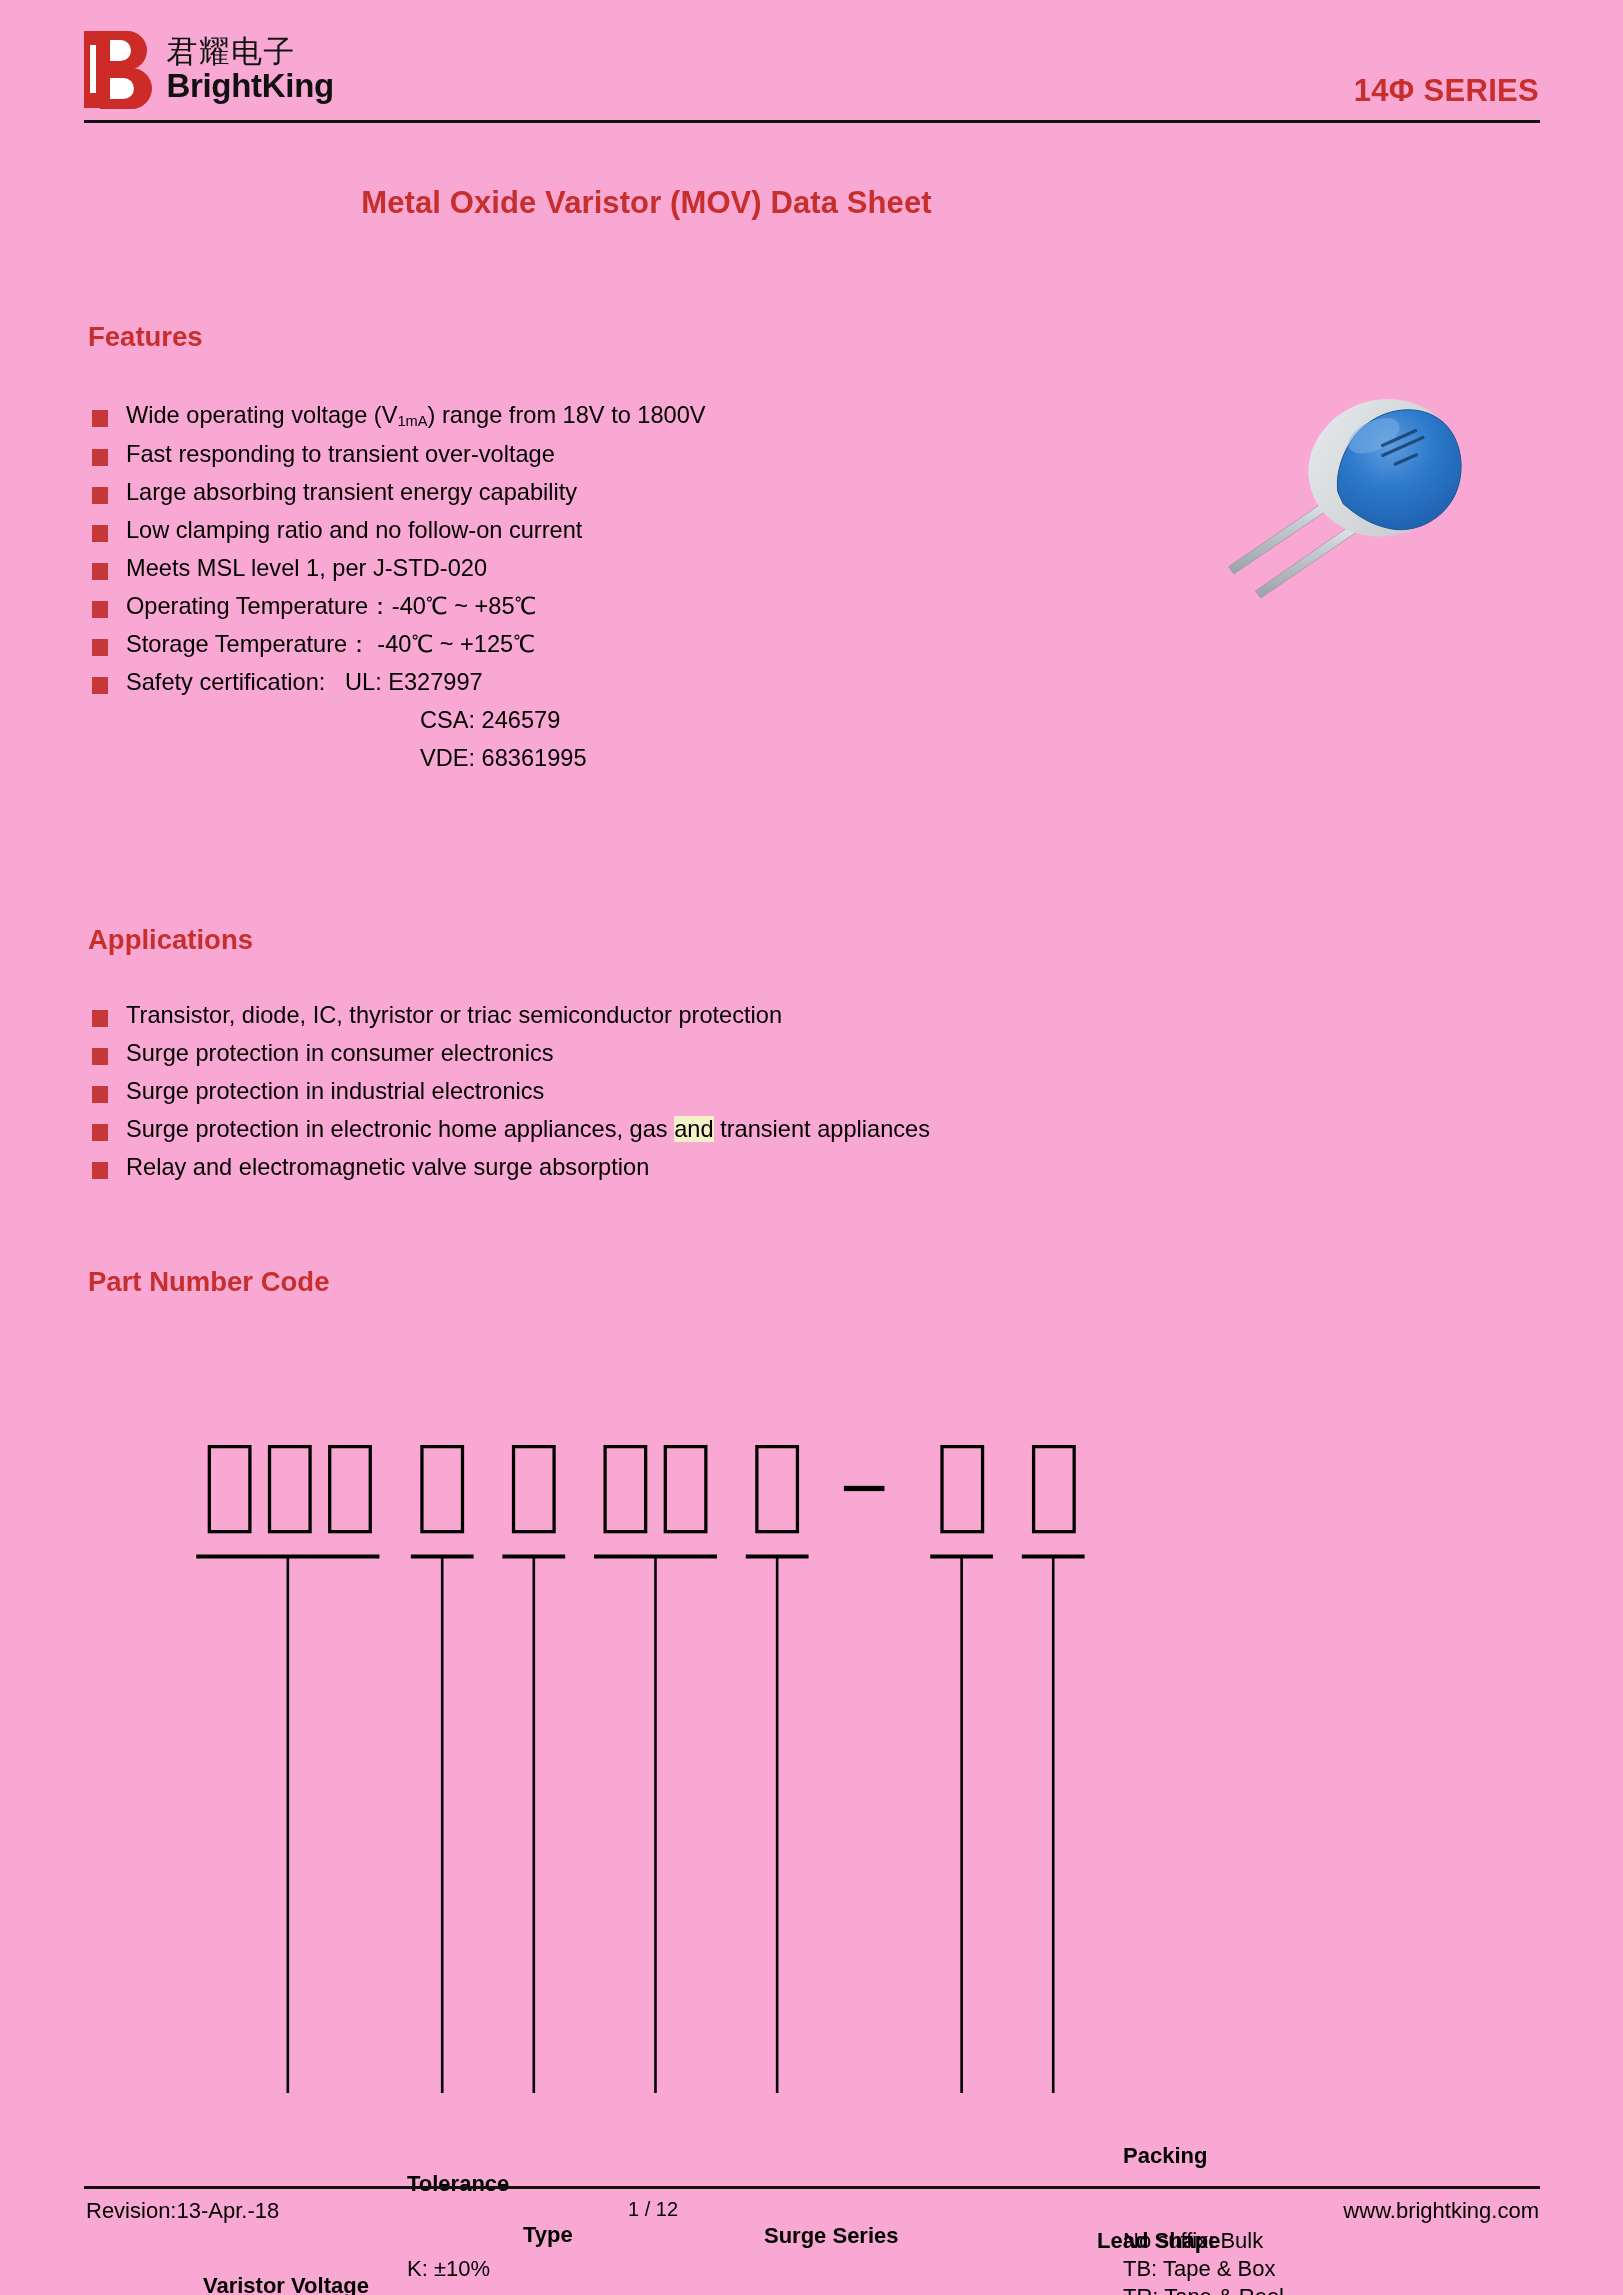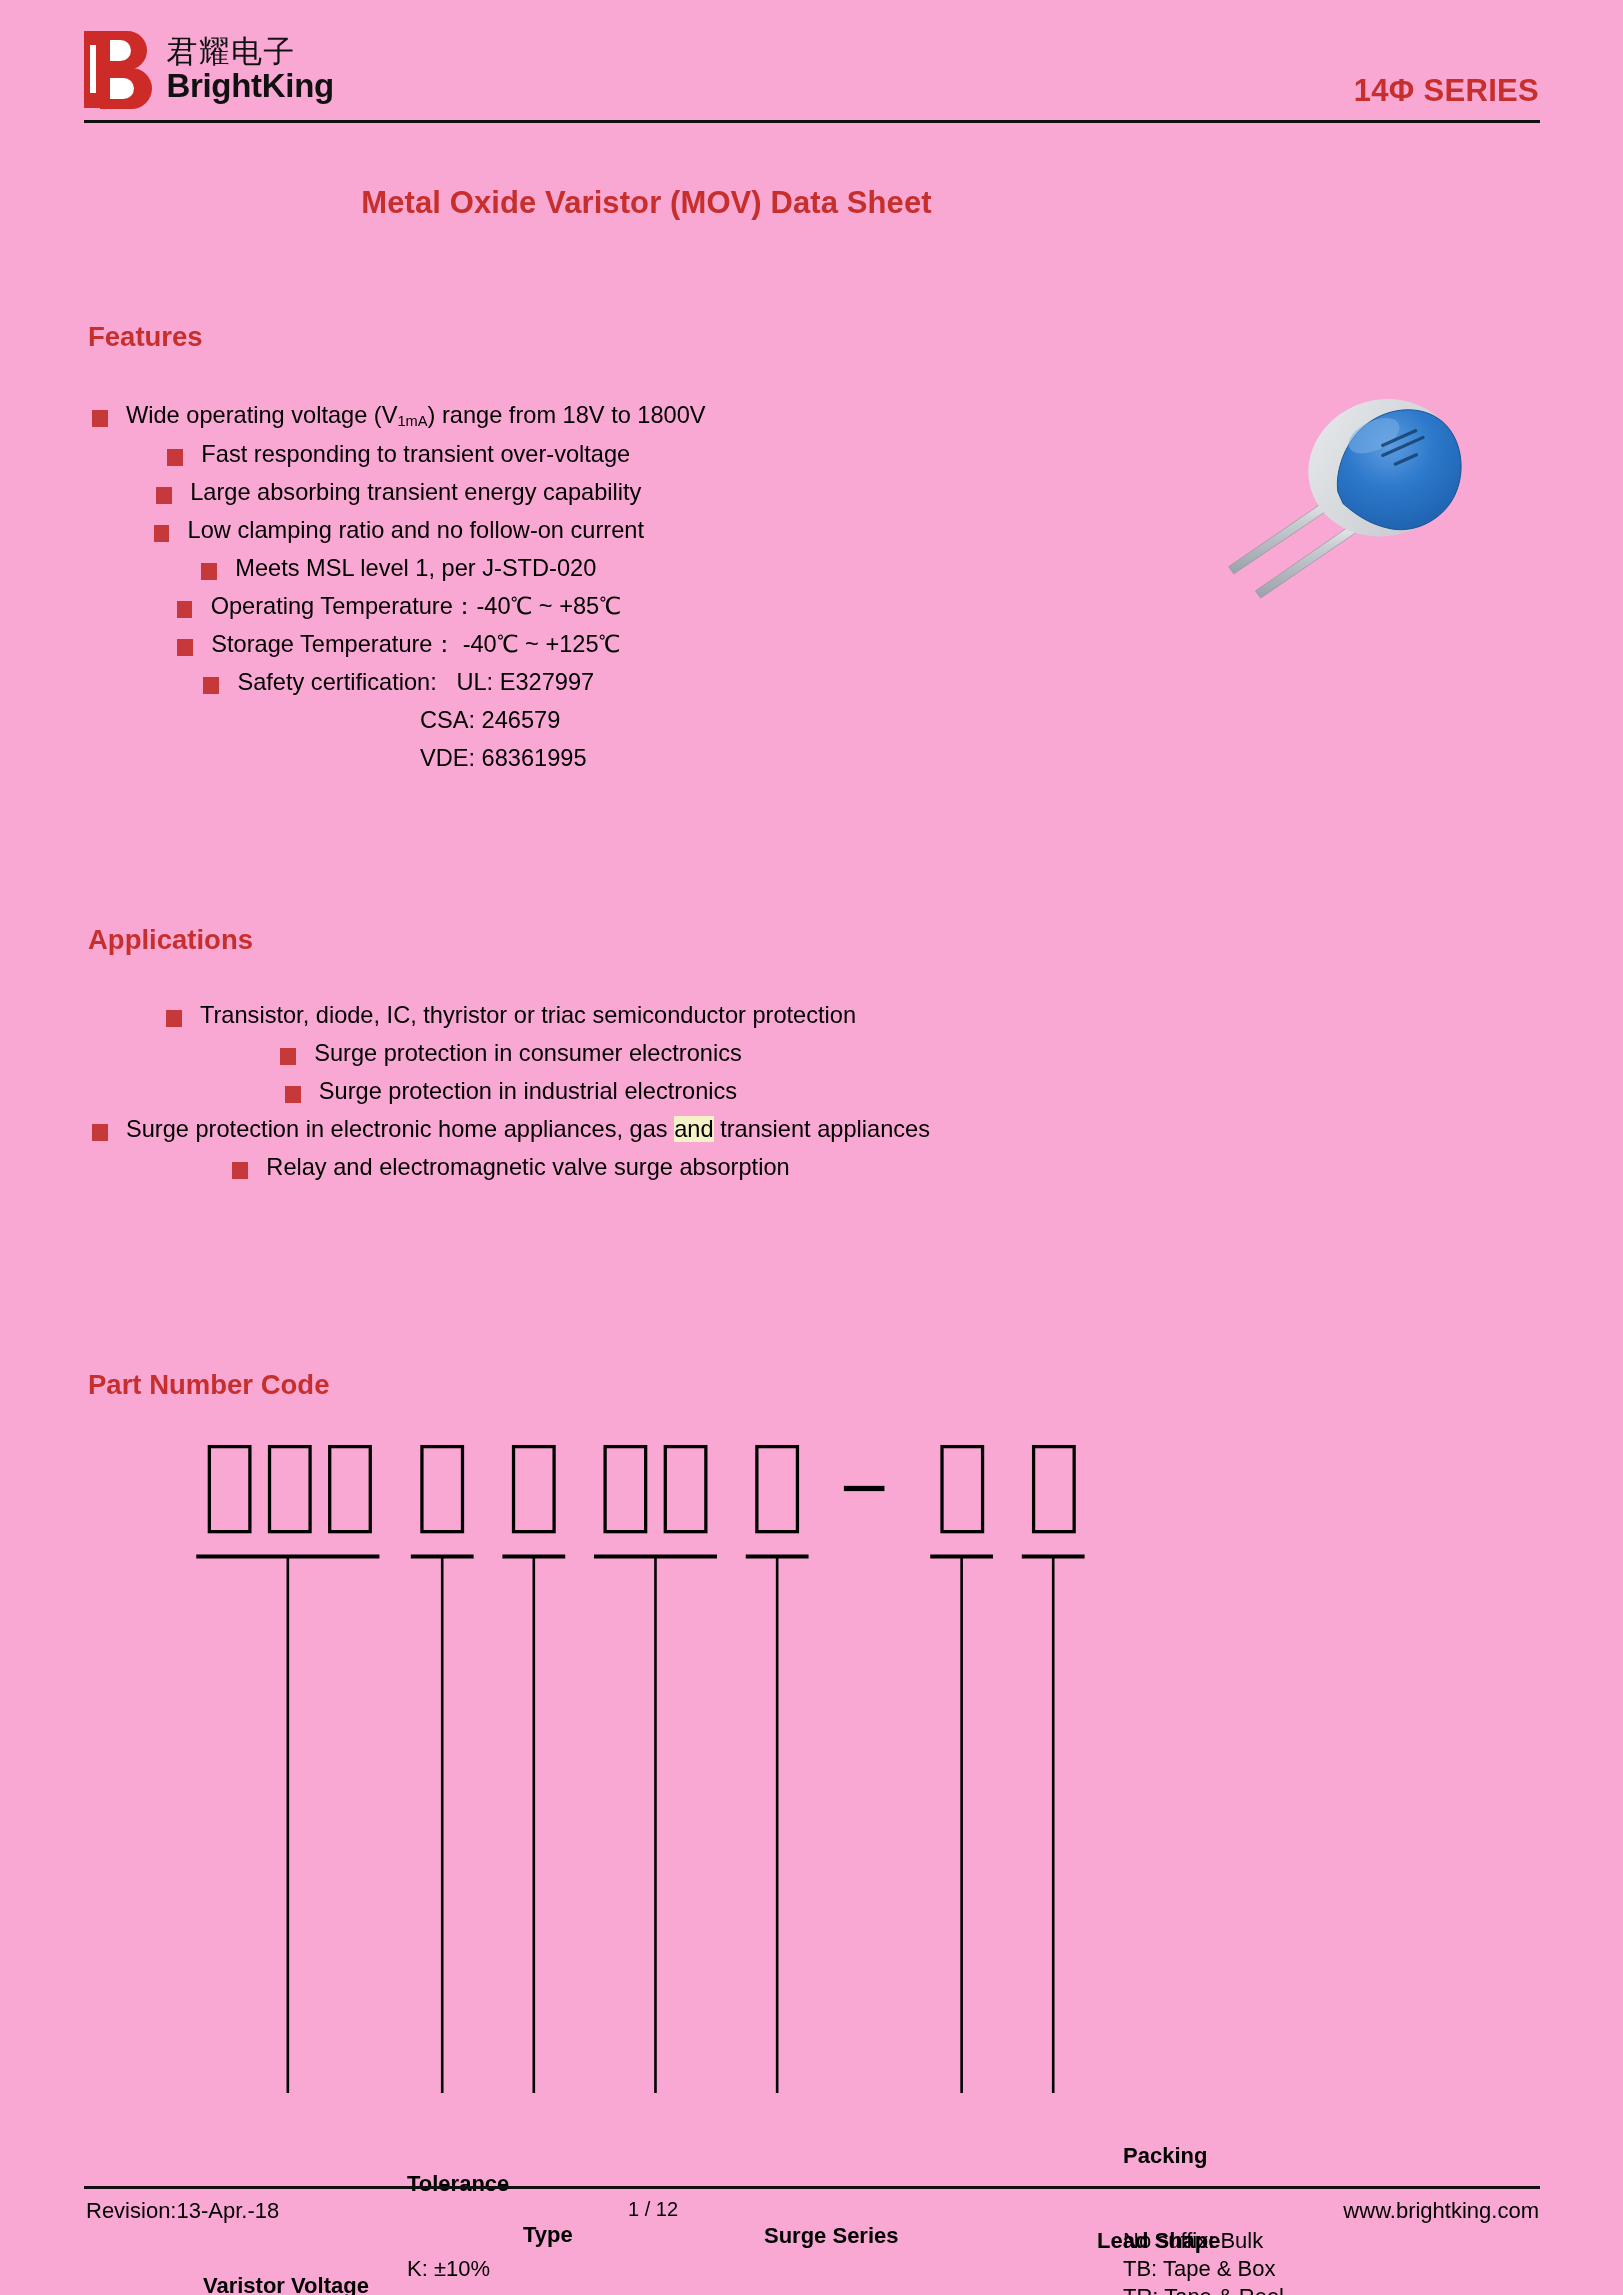--- a/index.html
+++ b/index.html
@@ -131,35 +131,34 @@
 
   
   .sec-heading {
     position: absolute;
     font-size: 27.5px;
     font-weight: bold;
     color: #C62F2C;
   }
   #sec-features  { left: 88px; top: 321px; }
   #sec-apps      { left: 88px; top: 924px; }
-  #sec-pnc       { left: 88px; top: 1369px; }
+  #sec-pnc       { left: 88px; top: 1266px; }
 
   
   .bullets {
     position: absolute;
     left: 92px;
   }
   #features-list { top: 404px; }
   #apps-list     { top: 1004px; }
 
   .bullet-row {
     display: flex;
     align-items: flex-start;
     margin-bottom: 14.4px;
-    justify-content: center;
   }
   .bullet-sq {
     width: 15.7px;
     height: 17px;
     background: #C6393B;
     flex: 0 0 15.7px;
     margin-top: 5.9px;
     margin-right: 18.3px;
   }
   .bullet-text {

